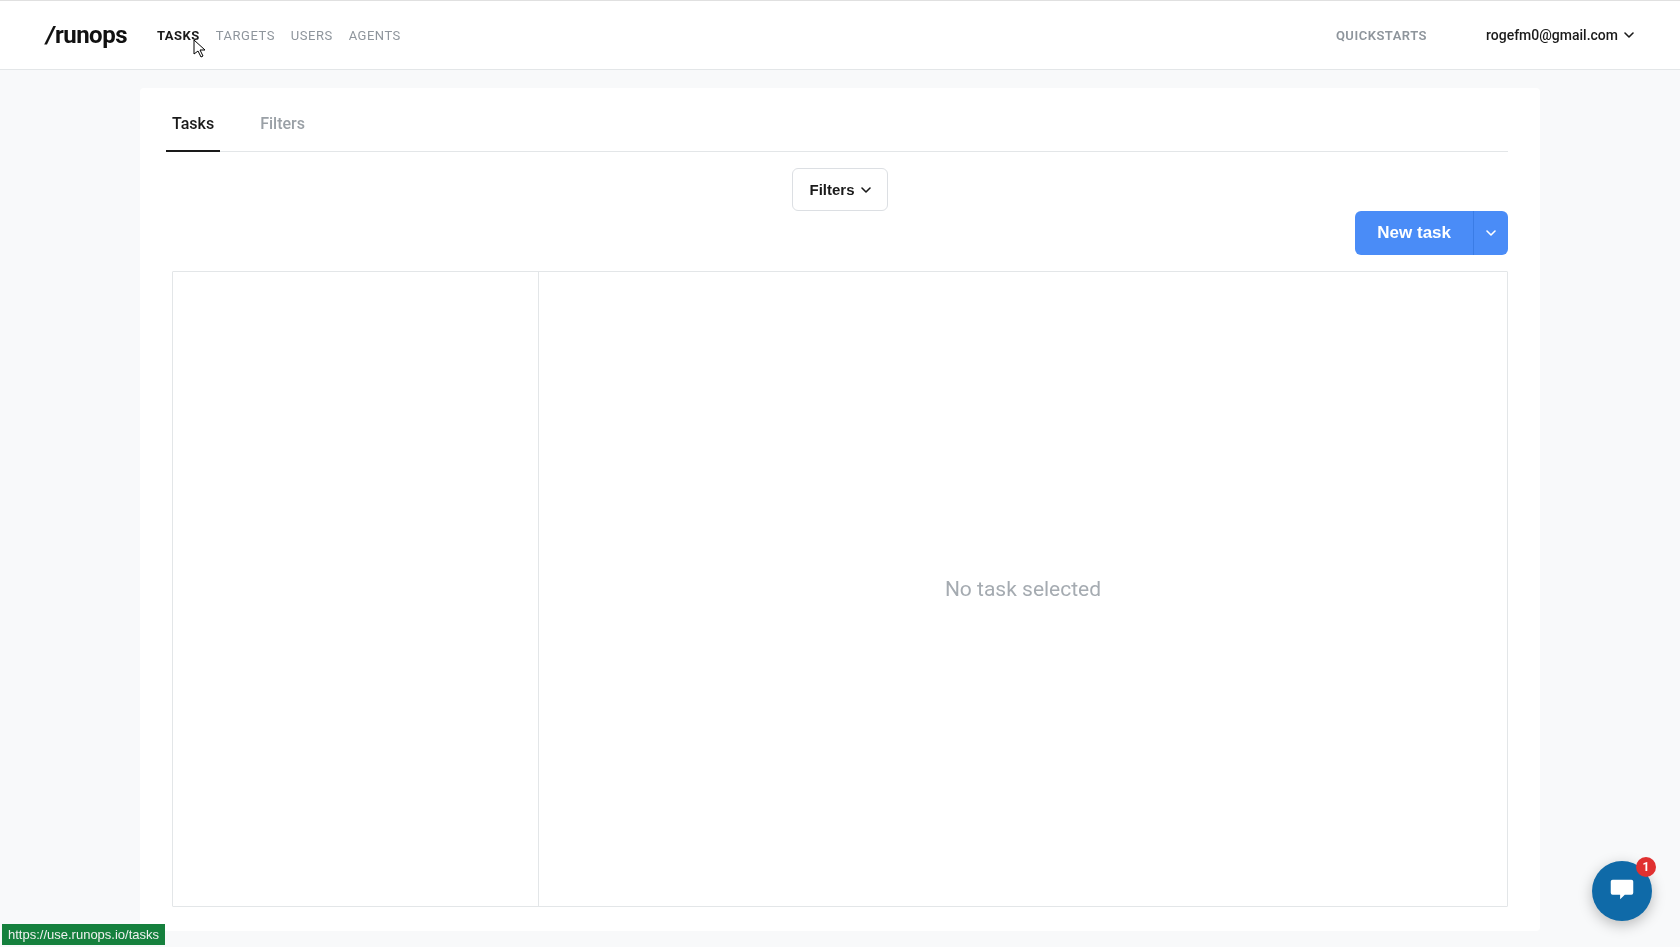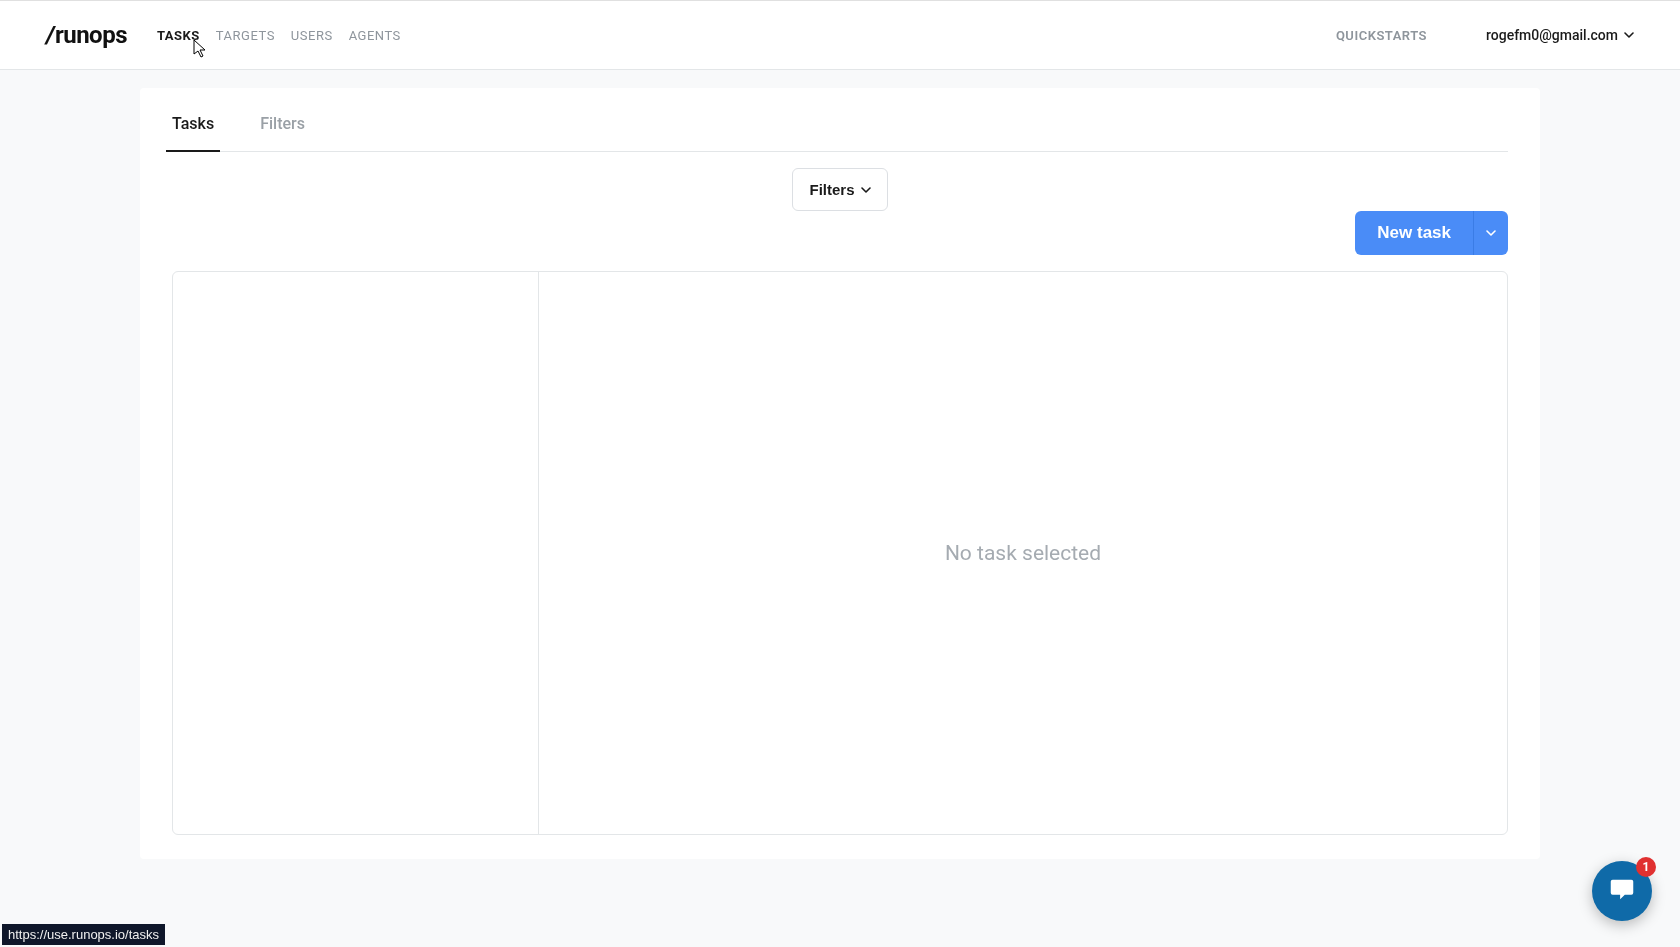--- a/index.html
+++ b/index.html
@@ -150,22 +150,22 @@
       cursor: pointer;
       display: flex;
       align-items: center;
       justify-content: center;
     }
 
     
     .split {
       display: flex;
       border: 1px solid #e3e6e8;
-      border-radius: 6px;
-      height: 564px;
+      border-radius: 1px;
+      height: 636px;
       text-align: right;
     }
     .split-left {
       width: 366px;
       border-right: 1px solid #e3e6e8;
     }
     .split-right {
       flex: 1;
       display: flex;
       align-items: center;
@@ -175,21 +175,21 @@
       font-size: 21px;
       color: #a5abb1;
       font-weight: 400;
     }
 
     
     .url-tip {
       position: absolute;
       bottom: 2px;
       left: 2px;
-      background: #0f172a;
+      background: #15803d;
       color: #f0f0f0;
       font-size: 13px;
       padding: 3px 6px;
       font-family: Arial, sans-serif;
     }
 
     
     .chat-bubble {
       position: absolute;
       bottom: 26px;

